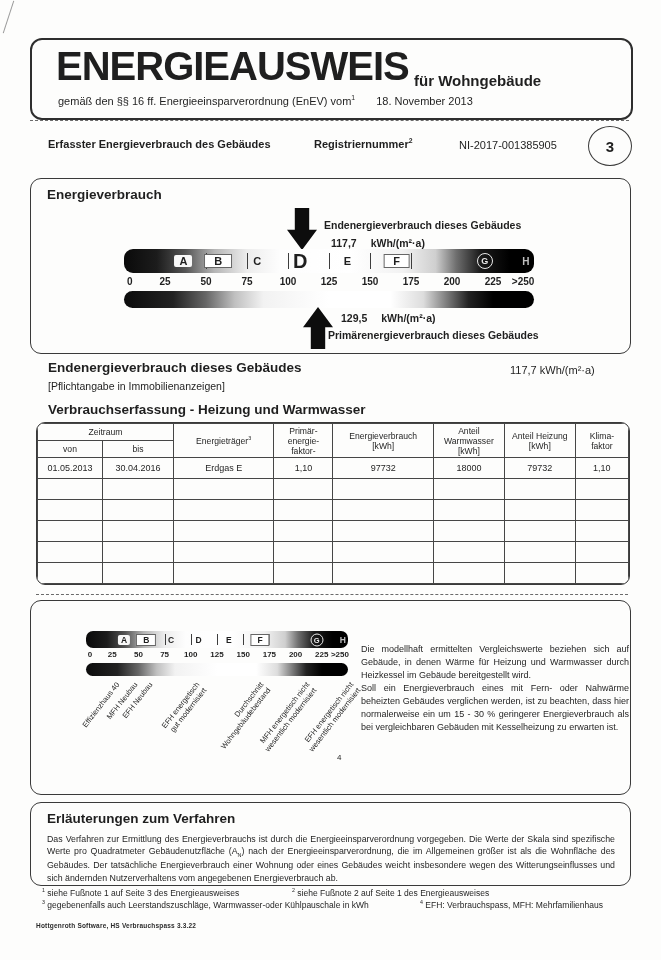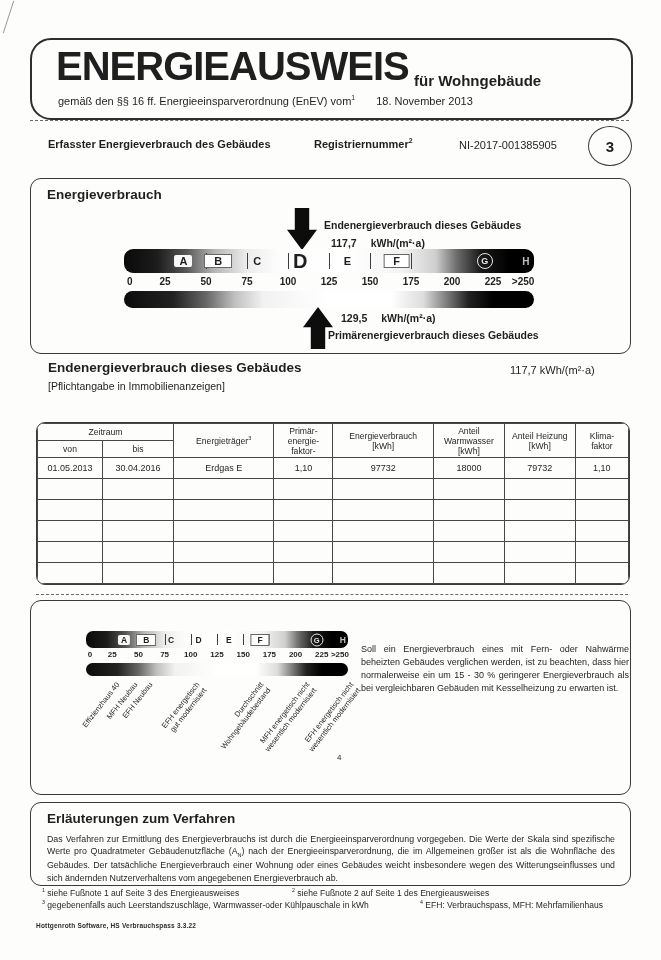--- a/index.html
+++ b/index.html
@@ -1,21 +1,21 @@
 <!DOCTYPE html>
 <html lang="de"><head>
 <meta charset="utf-8">
 <style>
   html,body{margin:0;padding:0;background:#e9e9e7;}
   .page{position:relative;width:661px;height:960px;margin:0 auto;background:#fdfdfc;
         font-family:"Liberation Sans",sans-serif;color:#1f1f1f;overflow:hidden;}
   .sup{font-size:0.62em;vertical-align:super;line-height:0;}
   
   .hdr-box{position:absolute;left:30px;top:38px;width:599px;height:78px;
-           border:2.5px solid #2e2e2e;border-radius:21px;background:#fdfdfc;}
+           border:2.5px solid #2e2e2e;border-radius:12px;background:#fdfdfc;}
   .hdr-title{position:absolute;left:24px;top:4px;font-size:40px;font-weight:bold;letter-spacing:-1px;}
   .hdr-sub{position:absolute;left:382px;top:32px;font-size:15px;font-weight:bold;}
   .hdr-law{position:absolute;left:26px;top:55px;font-size:11px;}
   .hdr-law .date{margin-left:18px;}
   .dash-line{position:absolute;border-top:1.5px dashed #6a6a6a;}
   
   .meta-label{position:absolute;left:48px;top:138px;font-size:11px;font-weight:bold;}
   .meta-reg{position:absolute;left:314px;top:138px;font-size:11px;font-weight:bold;}
   .meta-val{position:absolute;left:459px;top:139px;font-size:11px;}
   .page-circle{position:absolute;left:588px;top:126px;width:42px;height:38px;border:1.6px solid #3a3a3a;
@@ -146,20 +146,21 @@
     <div class="ann" style="left:310px;top:133px;">
       <span>129,5</span><span class="unit">kWh/(m²·a)</span>
     </div>
     <div class="ann" style="left:297px;top:150px;">Primärenergieverbrauch dieses Gebäudes</div>
   </div>
 
   <div class="sub-head" style="left:48px;top:360px;">Endenergieverbrauch dieses Gebäudes</div>
   <div class="plain" style="left:510px;top:364px;font-size:11px;">117,7 kWh/(m²·a)</div>
   <div class="plain" style="left:48px;top:380px;">[Pflichtangabe in Immobilienanzeigen]</div>
 
+  <div class="sub-head" style="left:48px;top:402px;">Verbrauchserfassung - Heizung und Warmwasser</div>
   <div class="tbl-wrap">
     <table class="vt">
       <colgroup>
         <col style="width:11%">
           <col style="width:12%">
           <col style="width:17%">
           <col style="width:10%">
         <col style="width:17%">
           <col style="width:12%">
           <col style="width:12%">
@@ -320,20 +321,21 @@
       <span>MFH energetisch nicht</span>
         <span>wesentlich modernisiert</span>
     </div>
     <div class="rlabel" style="left:0;right:281px;top:80px;">
       <span>EFH energetisch nicht</span>
         <span>wesentlich modernisiert</span>
     </div>
     <div class="cmp-fn">4</div>
 
     <div class="cmp-text">
+      <p>Die modellhaft ermittelten Vergleichswerte beziehen sich auf Gebäude, in denen Wärme für Heizung und Warmwasser durch Heizkessel im Gebäude bereitgestellt wird.</p>
       <p>Soll ein Energieverbrauch eines mit Fern- oder Nahwärme beheizten Gebäudes verglichen werden, ist zu beachten, dass hier normalerweise ein um 15 - 30 % geringerer Energieverbrauch als bei vergleichbaren Gebäuden mit Kesselheizung zu erwarten ist.</p>
     </div>
   </div>
 
   <div class="sec-box exp-box">
     <div class="sec-title">Erläuterungen zum Verfahren</div>
     <div class="exp-text">
       <span>Das Verfahren zur Ermittlung des Energieverbrauchs ist durch die Energieeinsparverordnung vorgegeben. Die Werte der Skala sind spezifische Werte pro Quadratmeter Gebäudenutzfläche (A</span><span class="sub-n">N</span><span>) nach der Energieeinsparverordnung, die im Allgemeinen größer ist als die Wohnfläche des Gebäudes. Der tatsächliche Energieverbrauch einer Wohnung oder eines Gebäudes weicht insbesondere wegen des Witterungseinflusses und sich ändernden Nutzerverhaltens vom angegebenen Energieverbrauch ab.</span>
     </div>
   </div>

